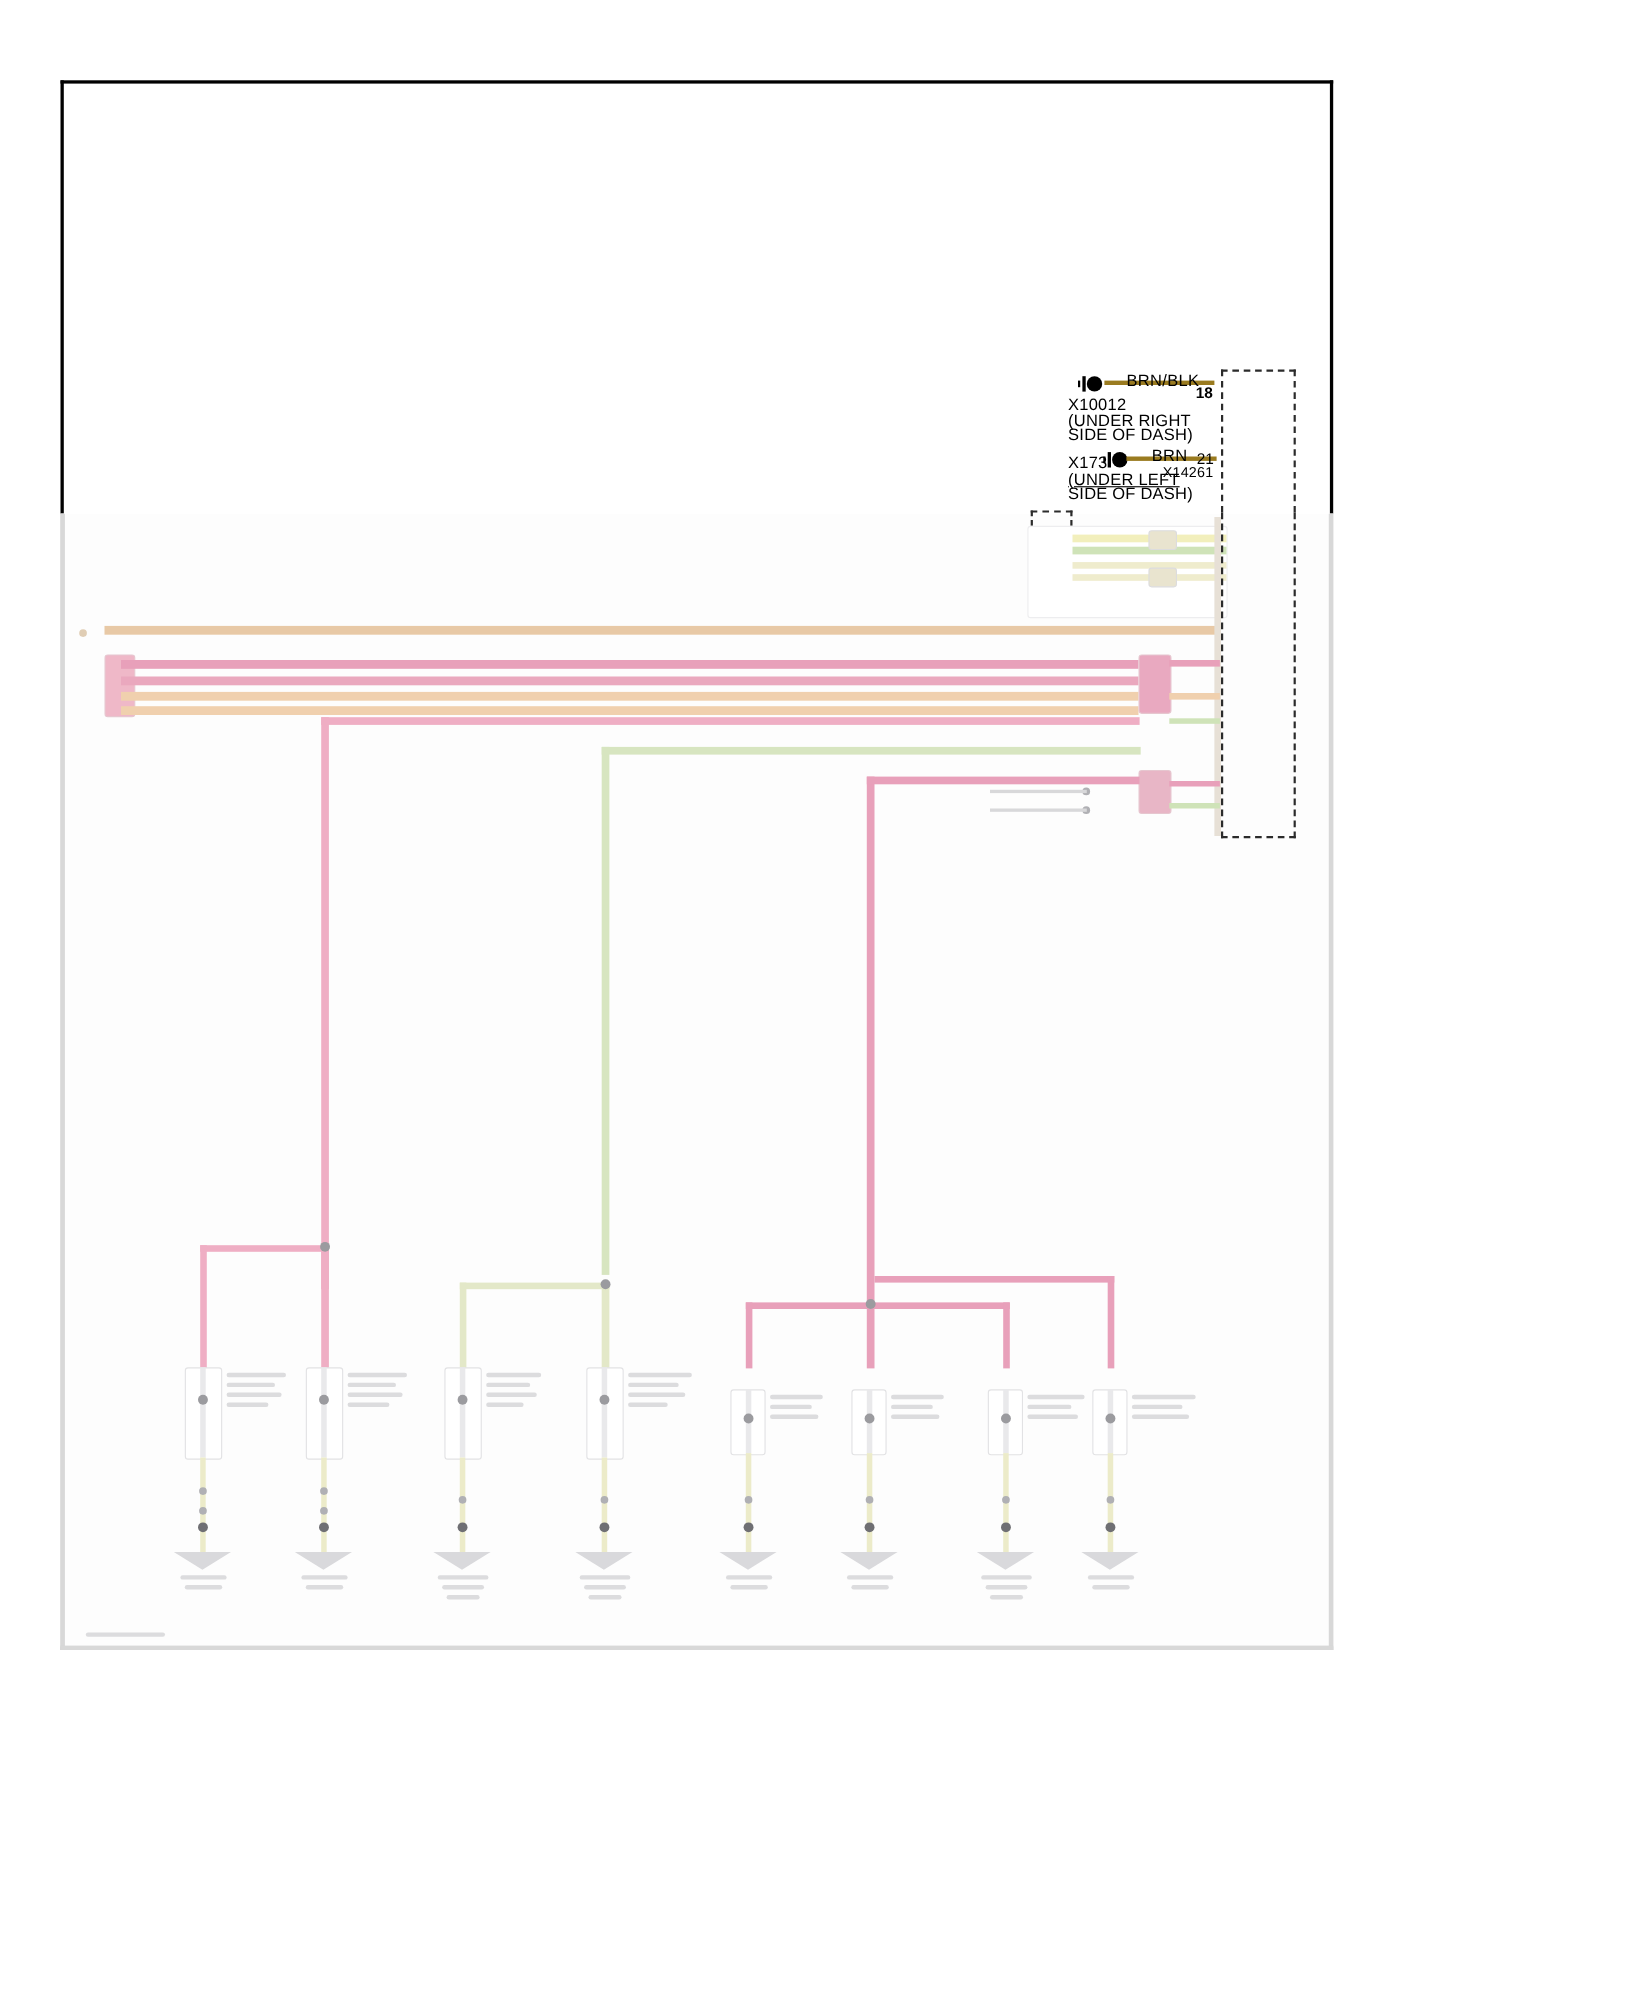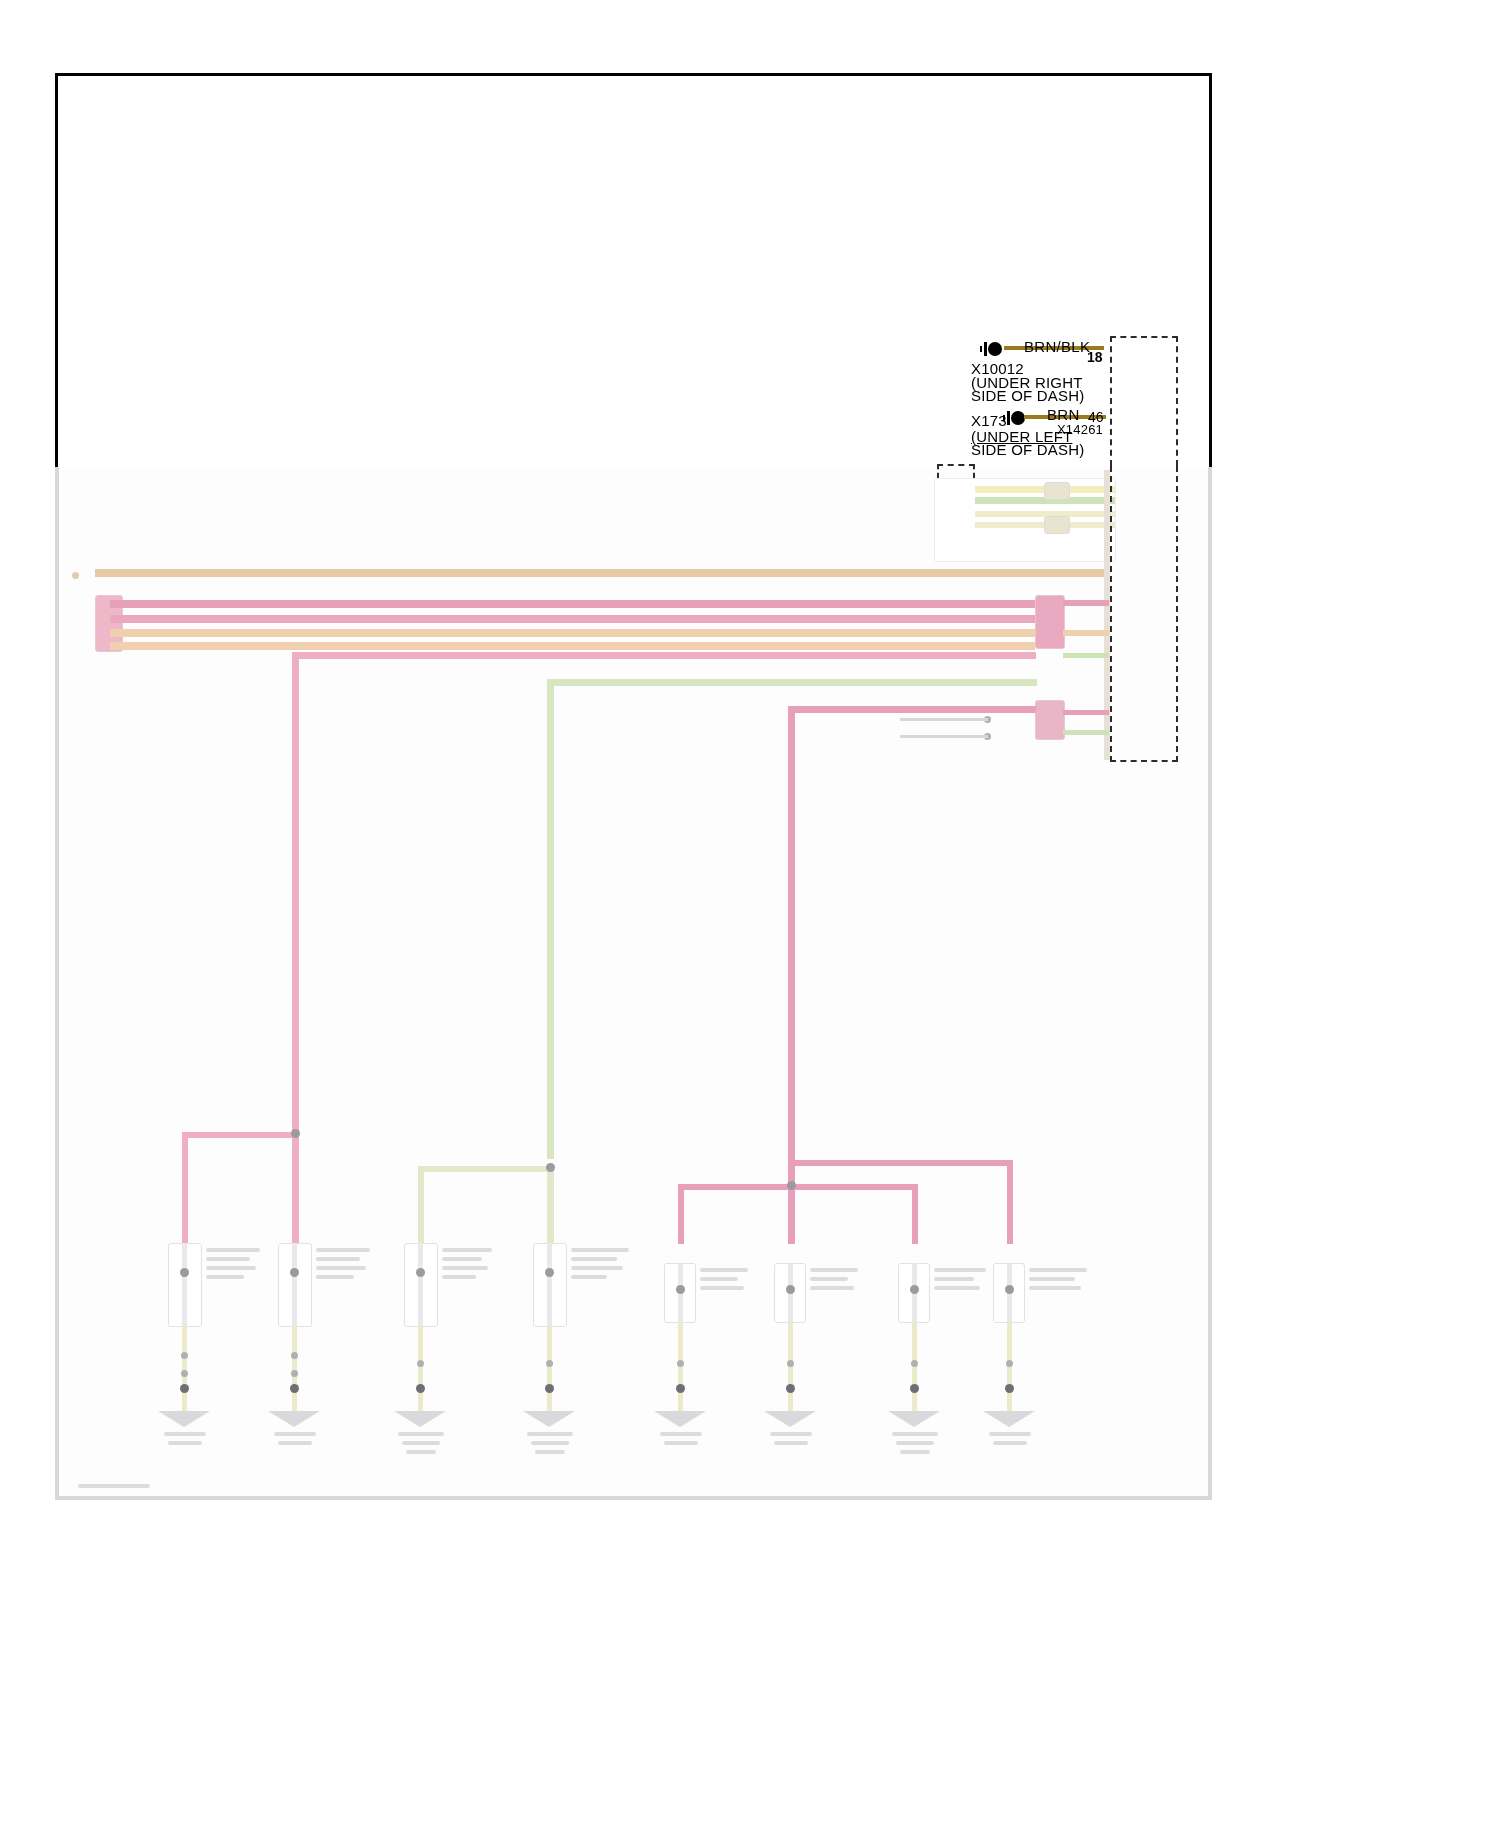--- a/index.html
+++ b/index.html
@@ -77,21 +77,21 @@
   <div class="lbl t-conn" style="left:971px;top:387px;">SIDE OF DASH)</div>
 
   <div class="lbl t-conn" style="left:971px;top:412px;">X173</div>
   <div class="plug" style="left:1003px;top:410px;">
     <i class="b1"></i>
       <i class="b2"></i>
       <i class="dot"></i>
   </div>
   <div class="wire" style="left:1024px;top:415px;width:82px;height:4px;background:#9a7b20;"></div>
   <div class="lbl t-wire" style="left:1047px;top:406px;">BRN</div>
-  <div class="lbl t-pin" style="left:1088px;top:409px;">46</div>
+  <div class="lbl t-pin" style="left:1088px;top:409px;">21</div>
   <div class="lbl t-conn" style="left:1057px;top:422px;font-size:13px;">X14261</div>
 
   <div class="lbl t-conn" style="left:971px;top:428px;text-decoration:underline;">(UNDER LEFT</div>
   <div class="lbl t-conn" style="left:971px;top:441px;">SIDE OF DASH)</div>
 
   <div class="dash-v" style="left:1110px;top:336px;height:130px;"></div>
   <div class="dash-h" style="left:1110px;top:336px;width:68px;"></div>
   <div class="dash-v" style="left:1176px;top:336px;height:130px;"></div>
 
   <div class="dash-h" style="left:937px;top:464px;width:38px;"></div>

